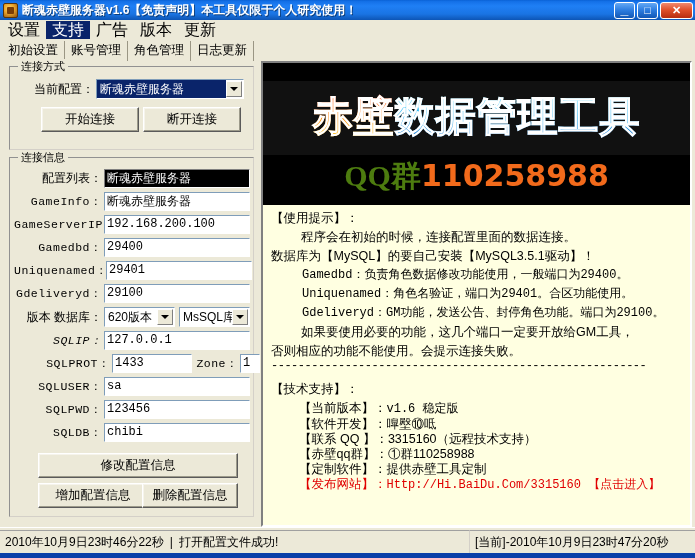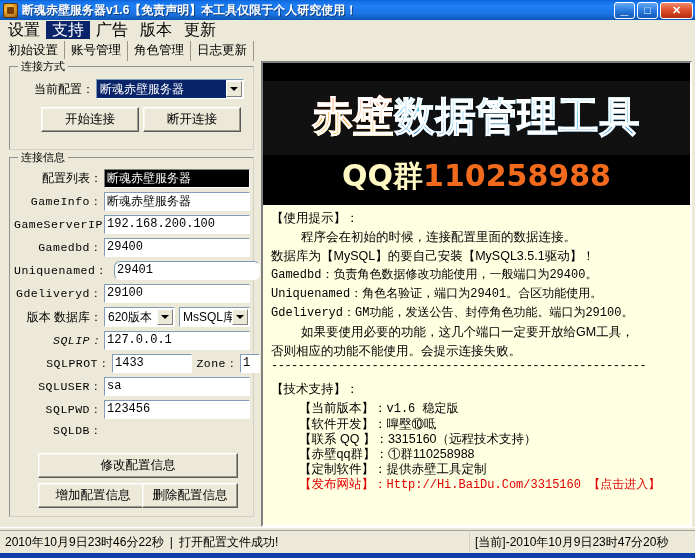--- a/index.html
+++ b/index.html
@@ -295,31 +295,31 @@
   .banner-qq {
     position: absolute;
     top: 93px; left: 0; right: 0;
     text-align: center;
     font-size: 30px;
     font-weight: bold;
     font-family: "DejaVu Sans", sans-serif;
     white-space: nowrap;
     line-height: 40px;
   }
-  .banner-qq .q { color: #fef9c3; }
+  .banner-qq .q { color: #4d7c0f; font-family: Liberation Serif, serif; }
   .banner-qq .n { color: #f26a1b; }
 
   
   .helptext {
     padding: 4px 6px 0 8px;
     font-size: 12.5px;
     color: #000;
     line-height: 19px;
   }
-  .helptext .mono { font-family: "Liberation Mono", monospace; font-size: 12px; }
+  .helptext .mono { font-family: "Liberation Mono", monospace; font-size: 12px; margin-left: 31px; }
   .helptext .indent { padding-left: 30px; display:block;}
   .helptext .sep { font-family: "Liberation Mono", monospace; font-size: 12px; letter-spacing: -0.5px; display:block; line-height:11px;}
   .support-list { margin-top: 2px; padding-left: 28px; font-size: 12.5px; line-height: 15px;}
   .support-list .ln { white-space: nowrap; }
   .support-list .val { font-family: "Liberation Mono", monospace; font-size: 12px;}
   .red { color: #e00000; }
 
   
   .statusbar {
     height: 26px;
@@ -425,21 +425,21 @@
           <div class="textbox mono" style="width:146px; margin-left:2px;">192.168.200.100</div>
         </div>
 
         <div class="row" style="left:4px; top:80px;">
           <div class="lbl mono" style="width:88px;">Gamedbd：</div>
           <div class="textbox mono" style="width:146px; margin-left:2px;">29400</div>
         </div>
 
         <div class="row" style="left:4px; top:103px;">
           <div class="lbl mono" style="width:88px;">Uniquenamed：</div>
-          <div class="textbox mono" style="width:146px; margin-left:12px;border-radius:6px;">29401</div>
+          <div class="textbox mono" style="width:146px; margin-left:4px;">29401</div>
         </div>
 
         <div class="row" style="left:4px; top:126px;">
           <div class="lbl mono" style="width:88px;">Gdeliveryd：</div>
           <div class="textbox mono" style="width:146px; margin-left:2px;">29100</div>
         </div>
 
         <div class="row" style="left:4px; top:149px;">
           <div class="lbl" style="width:88px;">版本 数据库：</div>
           <div class="combo" style="width:71px; margin-left:2px;">
@@ -473,20 +473,21 @@
           <div class="textbox mono" style="width:146px; margin-left:2px;">sa</div>
         </div>
 
         <div class="row" style="left:4px; top:242px;">
           <div class="lbl mono" style="width:88px;">SQLPWD：</div>
           <div class="textbox mono" style="width:146px; margin-left:2px;">123456</div>
         </div>
 
         <div class="row" style="left:4px; top:265px;">
           <div class="lbl mono" style="width:88px;">SQLDB：</div>
+          <div class="textbox mono" style="width:146px; margin-left:2px;">chibi</div>
         </div>
 
         <div class="btn" style="position:absolute; left:28px; top:295px; width:200px; height:25px;">修改配置信息</div>
         <div class="btn" style="position:absolute; left:28px; top:325px; width:110px; height:25px;">增加配置信息</div>
         <div class="btn" style="position:absolute; left:132px; top:325px; width:96px; height:25px;">删除配置信息</div>
       </div>
     </div>
 
     <div class="right-pane">
 

